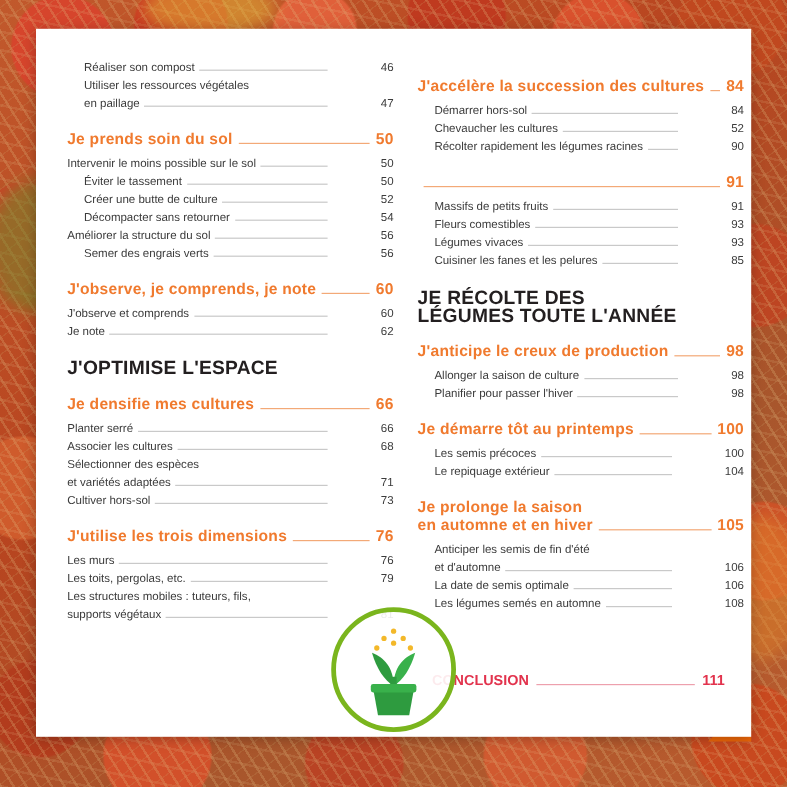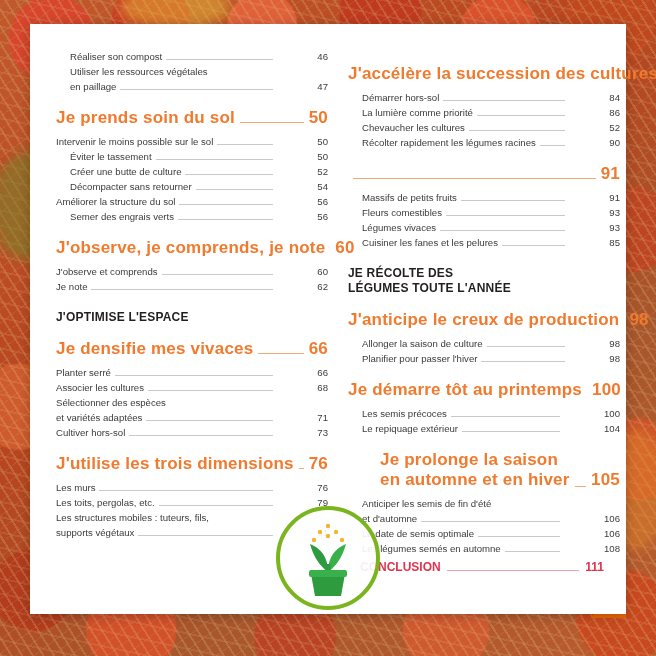--- a/index.html
+++ b/index.html
@@ -90,47 +90,46 @@
   }
   .col {
     width: 272px;
     flex: 0 0 272px;
   }
 
   
   .sec-head {
     color: #f07a2e;
     font-weight: bold;
-    font-size: 17px;
+    font-size: 13px;
     letter-spacing: .2px;
     display: flex;
     align-items: baseline;
     margin: 14px 0 7px 0;
   }
   .sec-head .txt { white-space: nowrap; }
   .sec-head .dots {
     flex: 1 1 auto;
     border-bottom: 1px solid #f3a977;
     margin: 0 5px 3px 5px;
     height: 0;
   }
   .sec-head .pg { font-weight: bold; }
 
   .big-head {
     color: #231f20;
     font-weight: bold;
-    font-size: 12px;
+    font-size: 16px;
     line-height: 15px;
     margin: 16px 0 6px 0;
     letter-spacing: .2px;
   }
 
   .sec-head.twoline {
     display: block;
-    margin-left: 32px;
   }
   .sec-head.twoline .l1 { display: block; }
   .sec-head.twoline .l2row {
     display: flex;
     align-items: flex-end;
   }
 
   .item {
     display: flex;
     align-items: baseline;
@@ -253,21 +252,21 @@
             <span class="dots"></span>
             <span class="pg">60</span>
           </div>
           <div class="item">
             <span class="txt">Je note</span>
             <span class="dots"></span>
             <span class="pg">62</span>
           </div>
           <div class="big-head"><span>J'OPTIMISE L'ESPACE</span></div>
           <div class="sec-head">
-            <span class="txt">Je densifie mes vivaces</span>
+            <span class="txt">Je densifie mes cultures</span>
             <span class="dots"></span>
             <span class="pg">66</span>
           </div>
           <div class="item">
             <span class="txt">Planter serré</span>
             <span class="dots"></span>
             <span class="pg">66</span>
           </div>
           <div class="item">
             <span class="txt">Associer les cultures</span>
@@ -318,25 +317,20 @@
       <div class="col" id="col-right">
       <div class="sec-head">
             <span class="txt">J'accélère la succession des cultures</span>
             <span class="dots"></span>
             <span class="pg">84</span>
           </div>
           <div class="item indent">
             <span class="txt">Démarrer hors-sol</span>
             <span class="dots"></span>
             <span class="pg">84</span>
-          </div>
-          <div class="item indent">
-            <span class="txt">La lumière comme priorité</span>
-            <span class="dots"></span>
-            <span class="pg">86</span>
           </div>
           <div class="item indent">
             <span class="txt">Chevaucher les cultures</span>
             <span class="dots"></span>
             <span class="pg">52</span>
           </div>
           <div class="item indent">
             <span class="txt">Récolter rapidement les légumes racines</span>
             <span class="dots"></span>
             <span class="pg">90</span>

